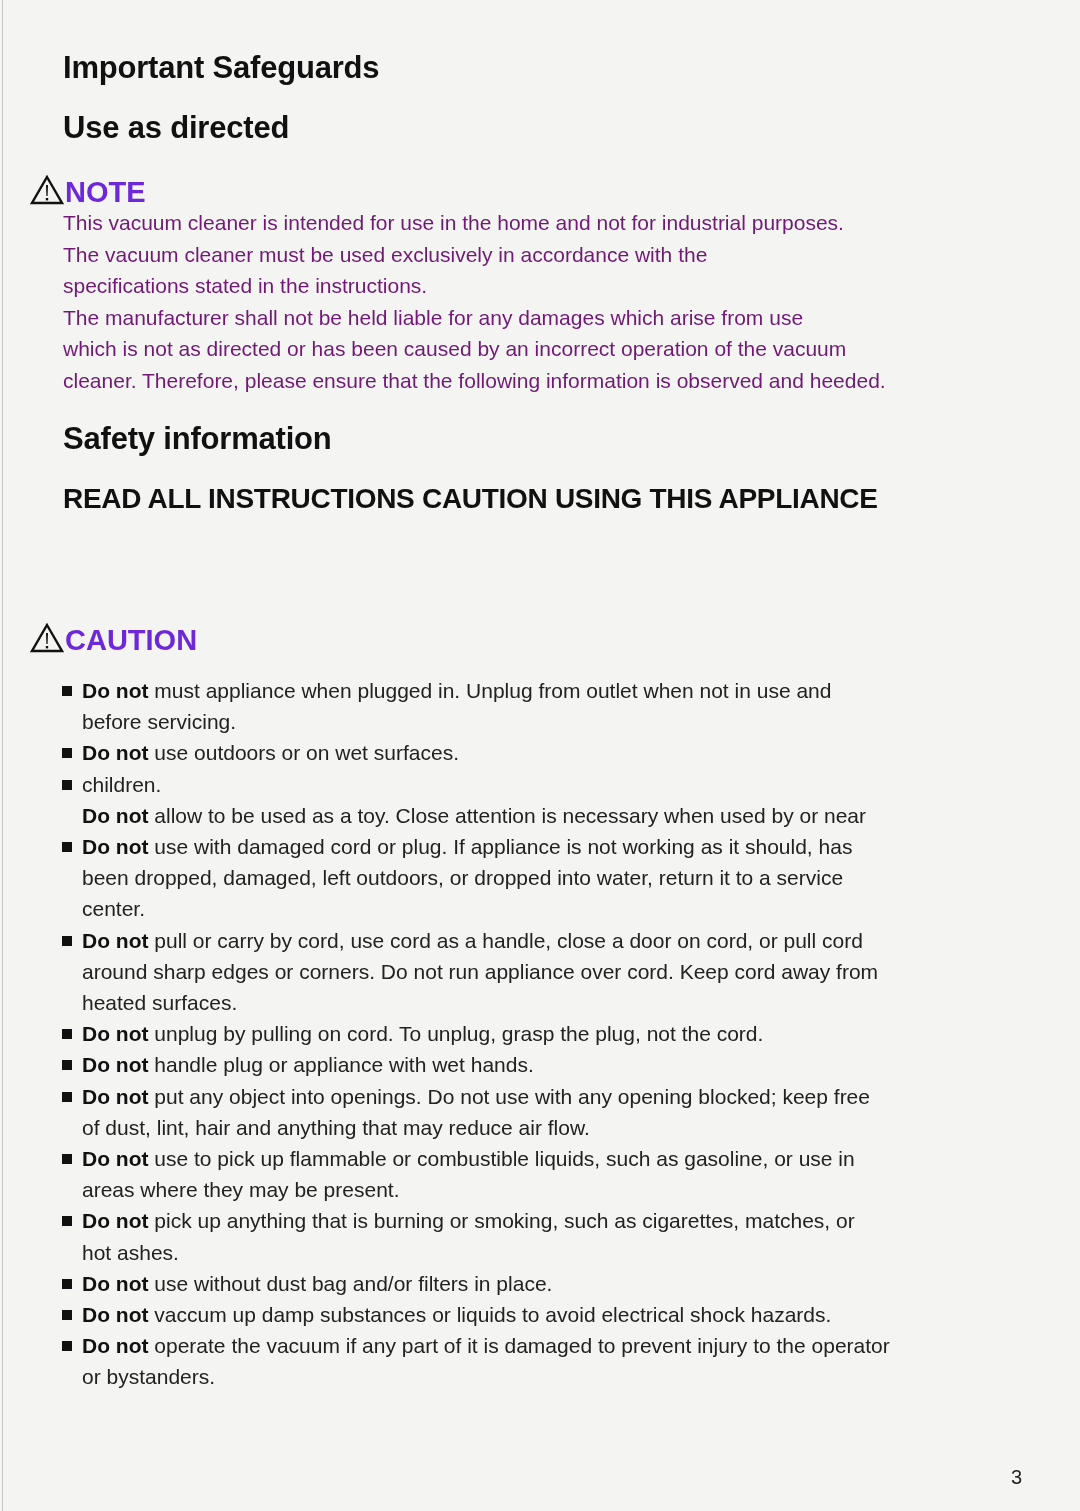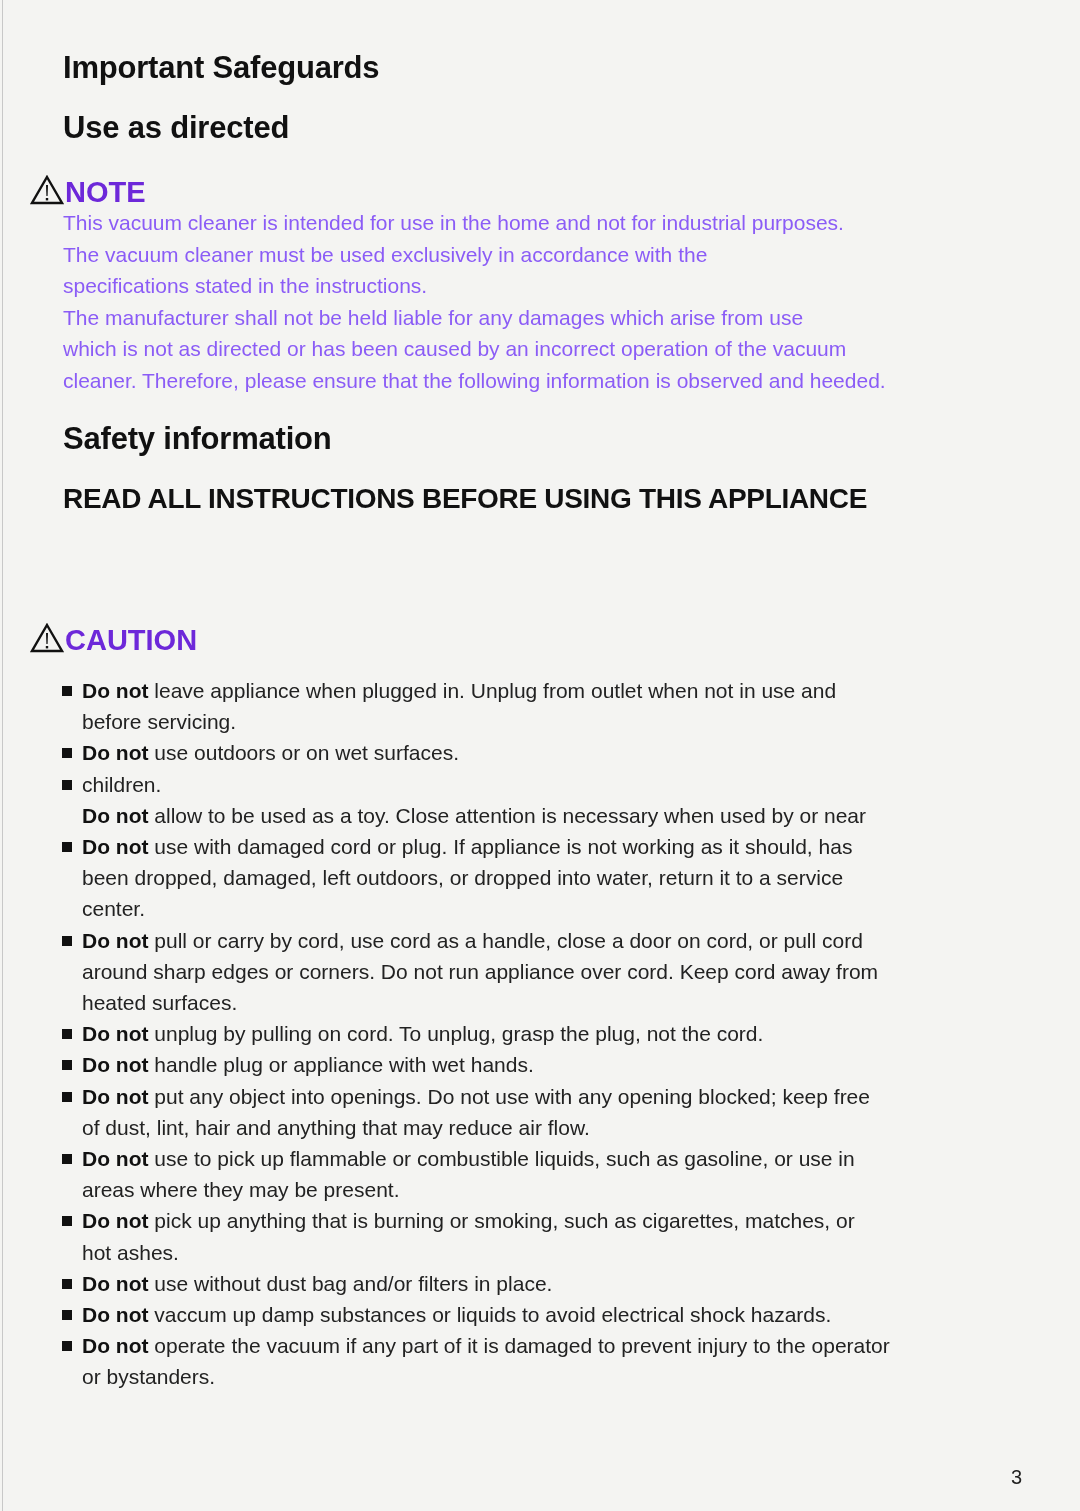--- a/index.html
+++ b/index.html
@@ -17,21 +17,21 @@
   .h-use { top: 110px; }
   .h-safety { top: 421px; }
   .h-read { position: absolute; left: 63px; top: 483px; font-weight: bold; font-size: 28px; color: #111; letter-spacing: -0.3px; }
   .alert { position: absolute; left: 30px; display: flex; align-items: baseline; }
   .alert svg { width: 34px; height: 30px; margin-right: 1px; position: relative; top: 3px; }
   .alert-label { font-weight: bold; font-size: 29px; color: #6d28d9; }
   .alert-note { top: 172px; }
   .alert-warning { top: 545px; }
   .alert-caution { top: 620px; }
   .alert-desc { font-size: 21px; color: #222; margin-left: 8px; }
-  .para { position: absolute; left: 63px; top: 207px; width: 990px; font-size: 21px; line-height: 31.5px; color: #8b5cf6; }
+  .para { position: absolute; left: 63px; top: 207px; width: 990px; font-size: 21px; line-height: 31.5px; color: #701a75; }
   .para div { white-space: nowrap; }
   .list { position: absolute; left: 62px; top: 675px; width: 990px; }
   .item { font-size: 21px; line-height: 31.2px; color: #222; padding-left: 20px; position: relative; }
   .item .bullet { position: absolute; left: 0; top: 11px; width: 10px; height: 10px; background: #111; }
   .item .lead { font-weight: bold; color: #111; }
   .item .line { white-space: nowrap; display: block; }
   .pagenum { position: absolute; left: 1011px; top: 1466px; font-size: 20px; color: #222; }
 </style>
 </head>
 <body>
@@ -54,36 +54,36 @@
   <div class="para">
     <div>This vacuum cleaner is intended for use in the home and not for industrial purposes.</div>
     <div>The vacuum cleaner must be used exclusively in accordance with the</div>
     <div>specifications stated in the instructions.</div>
     <div>The manufacturer shall not be held liable for any damages which arise from use</div>
     <div>which is not as directed or has been caused by an incorrect operation of the vacuum</div>
     <div>cleaner. Therefore, please ensure that the following information is observed and heeded.</div>
   </div>
 
   <div class="h1 h-safety">Safety information</div>
-  <div class="h-read">READ ALL INSTRUCTIONS BEFORE USING THIS APPLIANCE</div>
+  <div class="h-read">READ ALL INSTRUCTIONS CAUTION USING THIS APPLIANCE</div>
 
 
   <div class="alert alert-caution">
     <svg viewBox="0 0 34 30">
       <path d="M17 2 L32 28 L2 28 Z" fill="none" stroke="#111" stroke-width="2.4"></path>
       <path d="M16 10 L18 10 L17.6 21 L16.4 21 Z" fill="#111"></path>
       <rect x="15.8" y="23" width="2.4" height="2.4" fill="#111"></rect>
     </svg>
     <span class="alert-label">CAUTION</span>
   </div>
 
   <div class="list">
     <div class="item">
       <span class="bullet"></span>
-      <span class="line"><span class="lead">Do not</span> <span>leave appliance when plugged in. Unplug from outlet when not in use and</span></span>
+      <span class="line"><span class="lead">Do not</span> <span>must appliance when plugged in. Unplug from outlet when not in use and</span></span>
       <span class="line">before servicing.</span>
     </div>
     <div class="item">
       <span class="bullet"></span>
       <span class="line"><span class="lead">Do not</span> <span>use outdoors or on wet surfaces.</span></span>
     </div>
     <div class="item">
       <span class="bullet"></span>
       <span class="line">children.</span>
       <span class="line"><span class="lead">Do not</span> <span>allow to be used as a toy. Close attention is necessary when used by or near</span></span>

